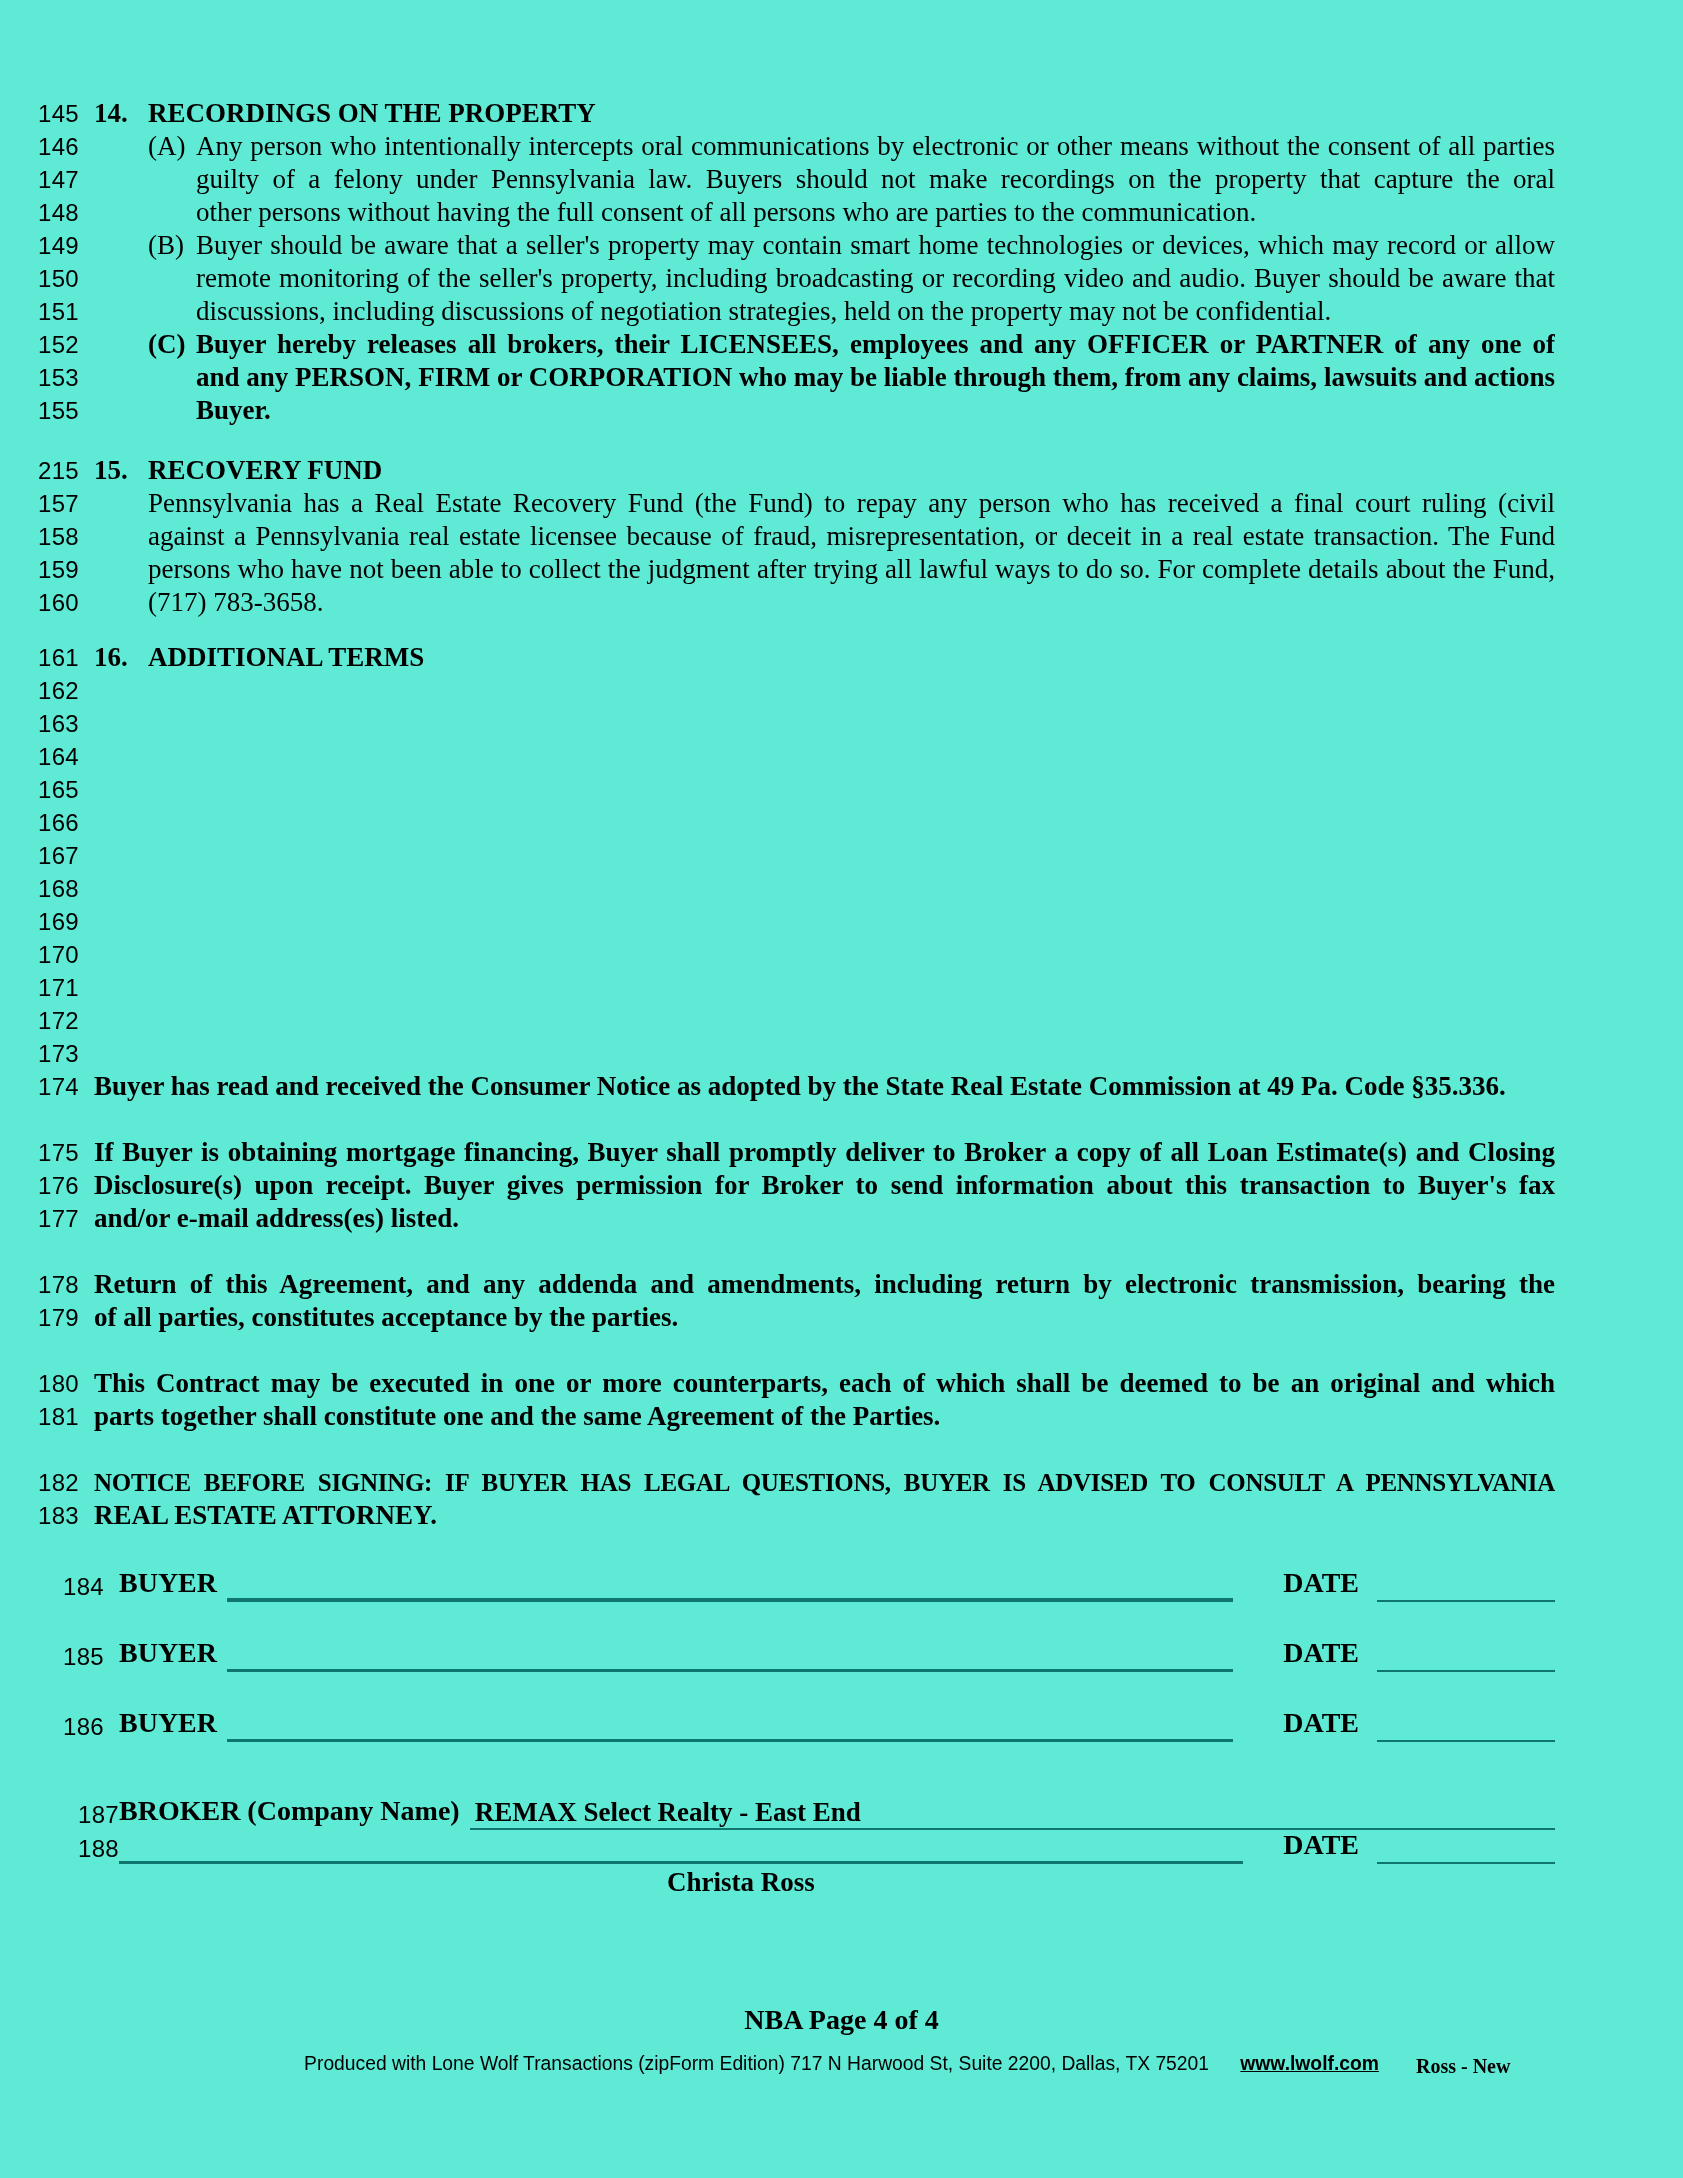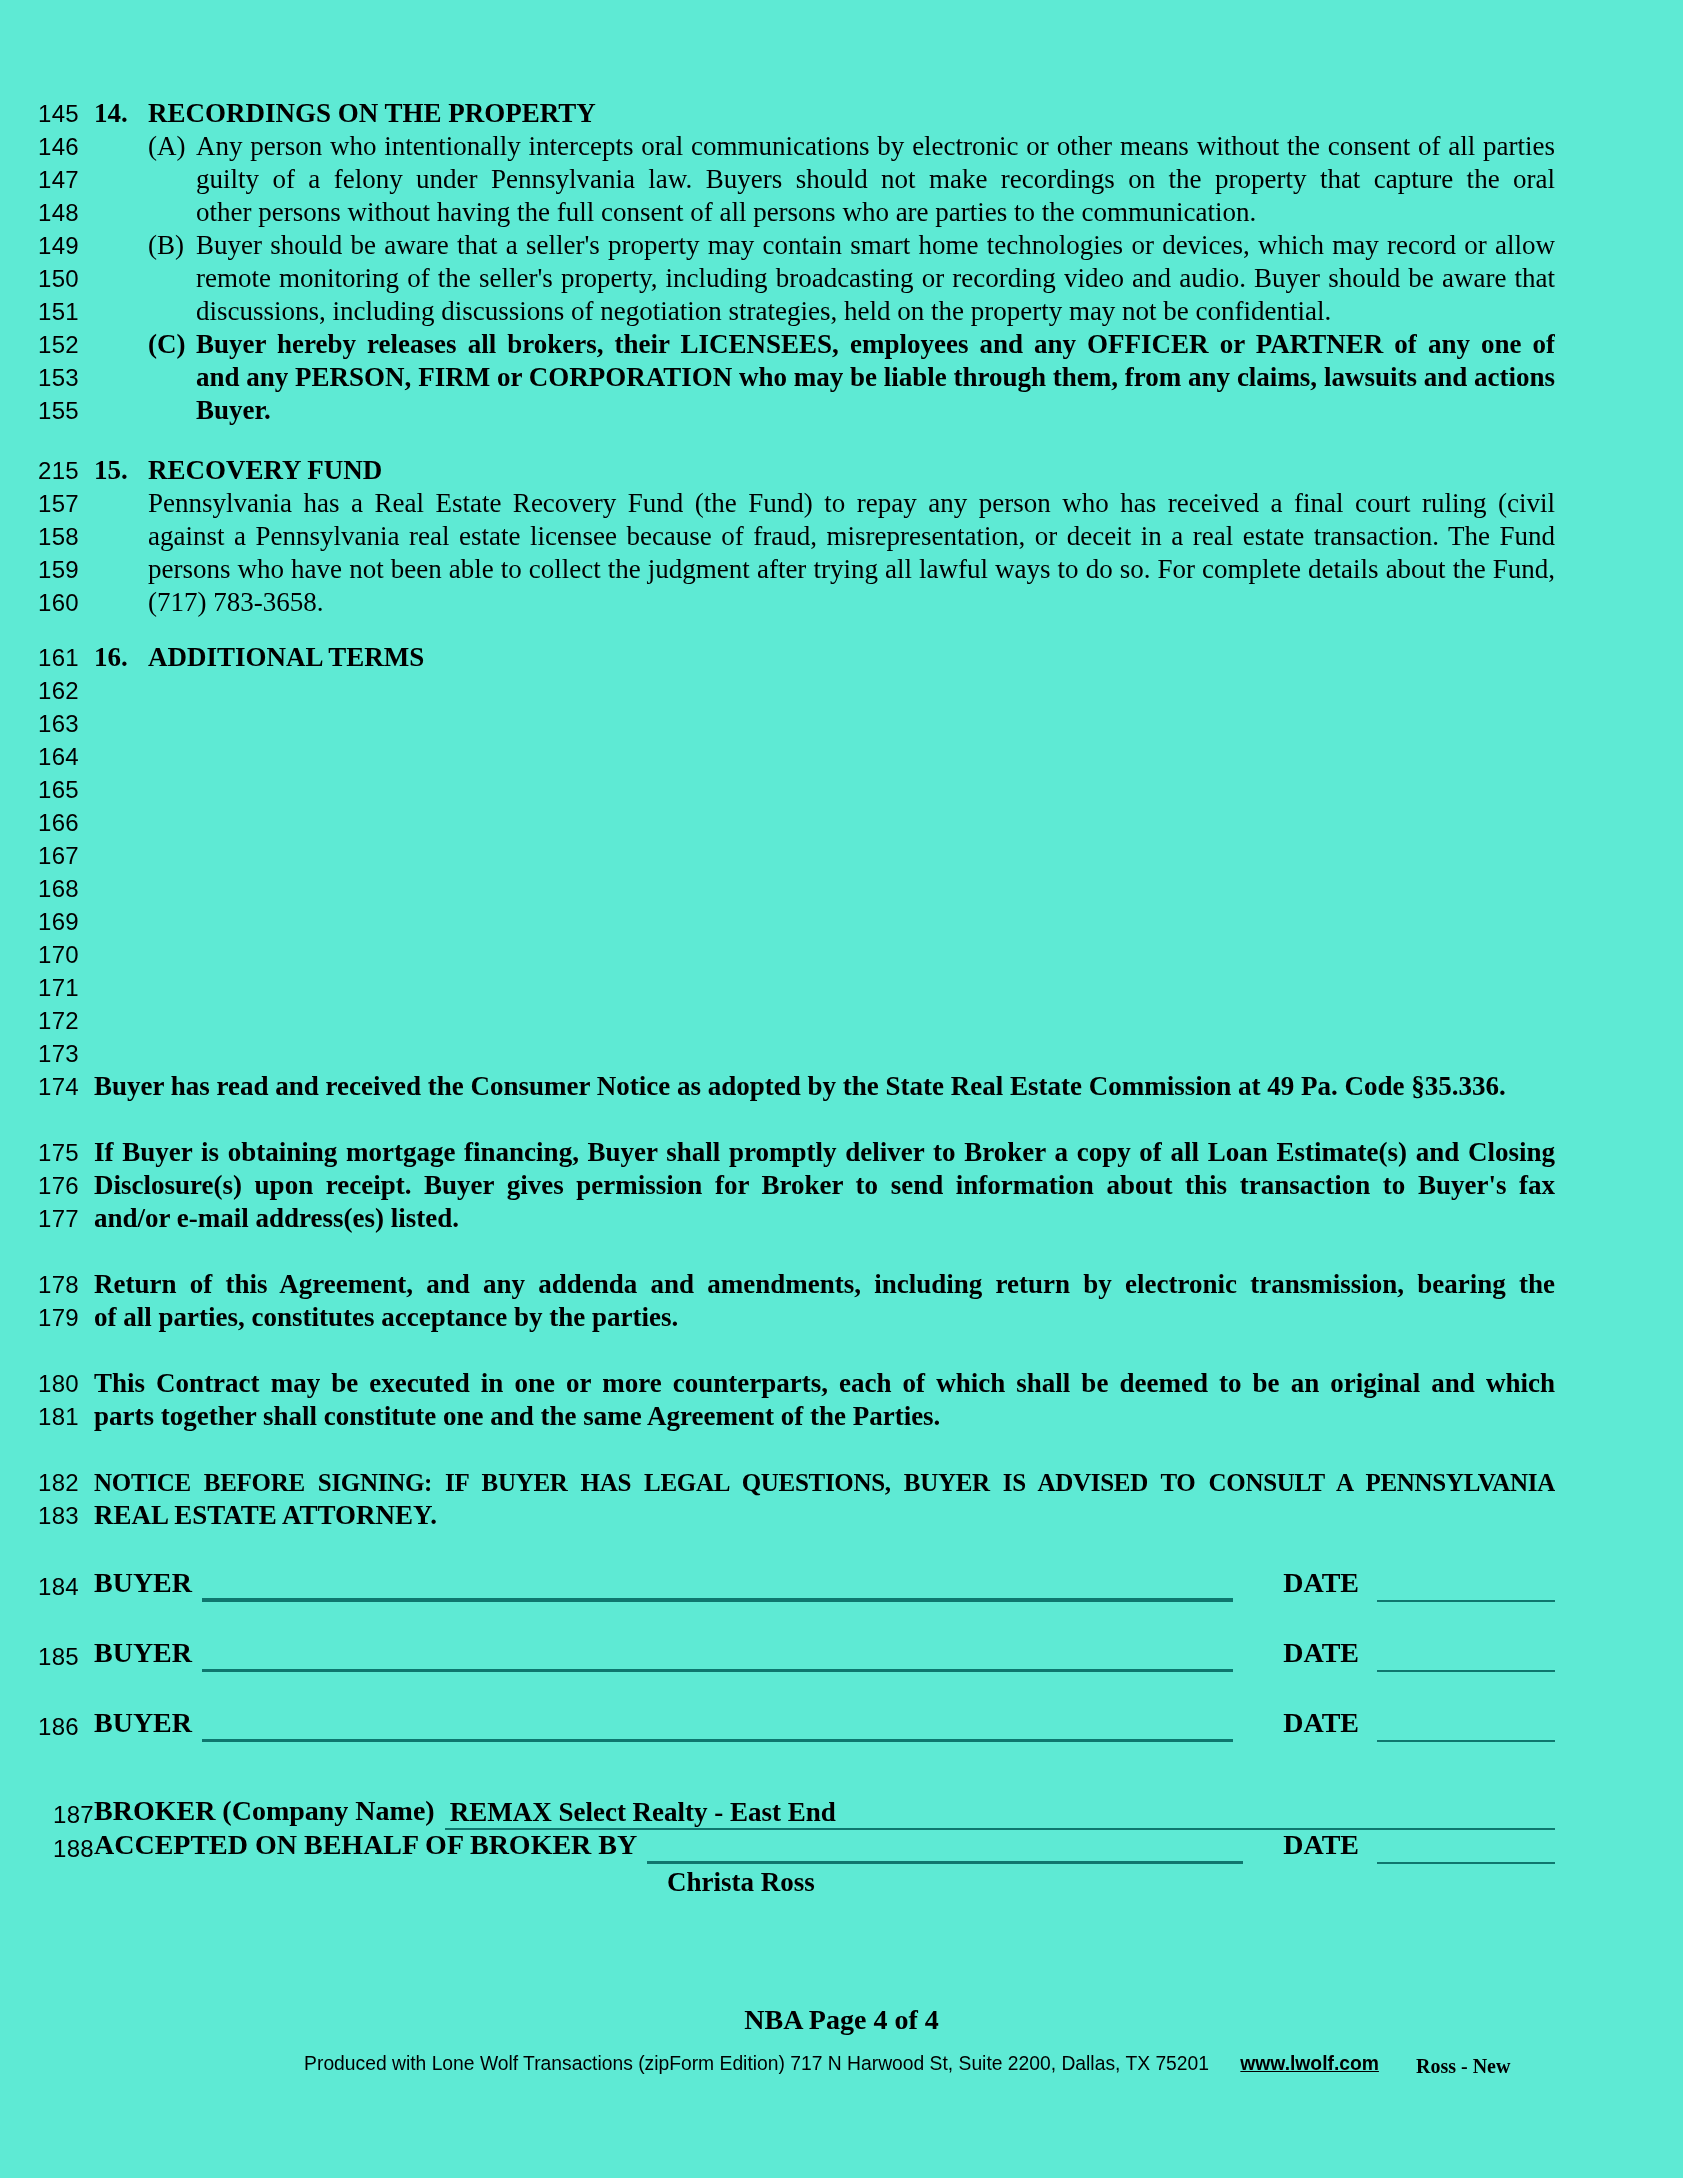--- a/index.html
+++ b/index.html
@@ -15,21 +15,21 @@
   .ilabel{width:48px;margin-left:54px;flex:none;}
   .itext{flex:1;min-width:0;white-space:nowrap;}
   .cont{margin-left:102px;flex:1;min-width:0;white-space:nowrap;}
   .p15{margin-left:54px;flex:1;min-width:0;white-space:nowrap;}
   .flush{flex:1;min-width:0;white-space:nowrap;}
   .full{text-align:justify;text-align-last:justify;white-space:normal;
         overflow:hidden;max-height:33px;}
   .bold{font-weight:bold;}
   .cond{font-size:25px;letter-spacing:-0.3px;}
   
-  .sigrow{height:40px;align-items:flex-end;font-weight:bold;font-size:28px;line-height:30px;}
+  .sigrow{height:40px;align-items:flex-end;font-weight:bold;font-size:28px;line-height:30px;margin-left:25px;}
   .sigrow.short{height:34px;text-align:right;}
   .sigrow .num{align-self:flex-end;font-weight:normal;padding-bottom:3px;line-height:24px;}
   .slbl{padding-bottom:4px;flex:none;margin-right:10px;}
   .sigline{border-bottom:3px solid #0f766e;align-self:stretch;flex:1;min-width:0;}
   .thick{border-bottom-width:4px;}
   .dateline{flex:none;width:178px;margin-left:8px;border-bottom-width:2.5px;}
   .datelbl{margin-left:50px;}
   .acc-datelbl{margin-left:40px;}
   .companyline{display:flex;align-items:flex-end;border-bottom-width:2.5px;}
   .companyval{padding:0 0 1px 5px;font-size:27px;font-weight:bold;white-space:nowrap;}
@@ -230,21 +230,20 @@
       <div class="row" style="height: 54px;"></div>
       <div class="row sigrow short">
         <span class="num">187</span>
         <span class="slbl">BROKER (Company Name)</span>
         <span class="sigline companyline">
           <span class="companyval">REMAX Select Realty - East End</span>
         </span>
       </div>
       <div class="row sigrow short">
         <span class="num">188</span>
-        <span class="slbl">ACCEPTED ON BEHALF OF BROKER BY</span>
         <span class="sigline"></span>
         <span class="slbl datelbl acc-datelbl">DATE</span>
         <span class="sigline dateline"></span>
       </div>
       <div class="row namerow">
         <span class="num"></span>
         <span class="signer">Christa Ross</span>
       </div>
     </div>
 

